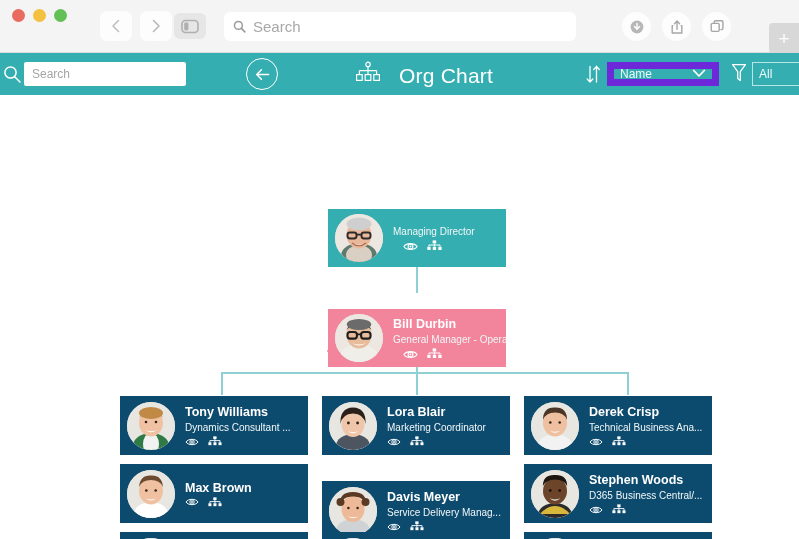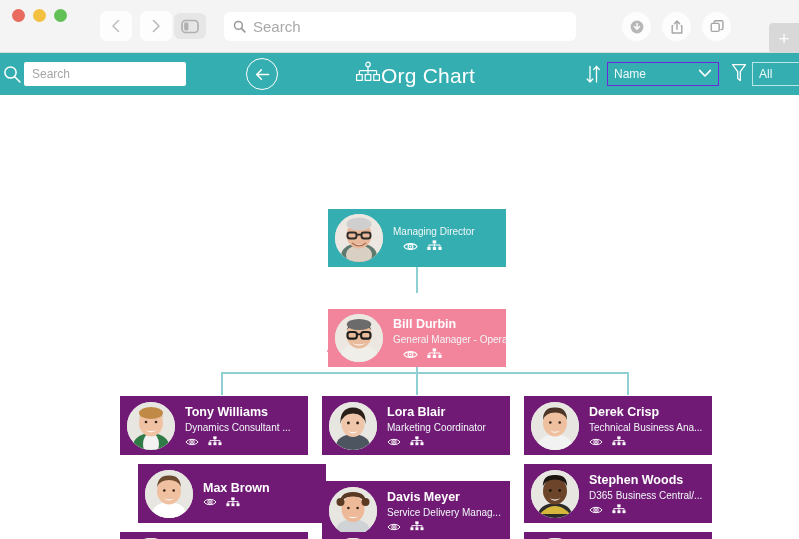--- a/index.html
+++ b/index.html
@@ -91,35 +91,35 @@
   .back-circle {
     position: absolute; left: 246px; top: 5px;
     width: 32px; height: 32px;
     border: 1.5px solid #ffffff; border-radius: 50%;
     display: flex; align-items: center; justify-content: center;
     color: #ffffff;
   }
 
   .title-group {
     position: absolute; left: 355px; top: 8px;
-    display: flex; align-items: center; gap: 0;
+    display: flex; align-items: center; gap: 18px;
   }
   .title-group .org-icon { color: #ffffff; display: block; }
   .app-title {
     color: #ffffff; font-size: 21px; font-weight: 400;
     letter-spacing: .2px;
     font-family: "Liberation Sans", sans-serif;
   }
 
   .sort-icon { position: absolute; left: 585px; top: 10px; color: #ffffff; }
   .name-select {
     position: absolute; left: 607px; top: 9px;
     width: 112px; height: 24px;
     background: transparent;
-    border: 1px solid #6d28d9;
+    border: 7px solid #6d28d9;
     color: #ffffff; font-size: 12px;
     padding: 0 6px;
     display: flex; align-items: center; justify-content: space-between;
   }
   .name-select .lbl { color: #eef9f9; }
   .chev { color: #ffffff; }
 
   .filter-icon { position: absolute; left: 731px; top: 9px; color: #ffffff; }
 
   .all-select {
@@ -145,21 +145,21 @@
 
   .node {
     position: absolute;
     width: 188px; height: 59px;
     display: flex; align-items: center;
     padding-left: 7px;
     overflow: hidden;
   }
   .node.root   { background: #35aeb1; }
   .node.alert  { background: #f2849c; }
-  .node.team   { background: #701a75; justify-content: space-between; }
+  .node.team   { background: #0c4a6e; justify-content: space-between; }
 
   .node.root  { width: 178px; height: 58px; }
   .node.alert { width: 178px; height: 58px; }
 
   .avatar {
     width: 48px; height: 48px; min-width: 48px;
     border-radius: 50%;
     overflow: hidden;
     background: #e3e3e3;
     position: relative;
@@ -505,21 +505,21 @@
             <path d="M7.4 3.4 V5 M1.9 5 H13 M1.9 5 V6.6 M7.4 5 V6.6 M13 5 V6.6" stroke="#ffffff" stroke-width="1" fill="none"></path>
             <rect x="0.3" y="6.8" width="3.3" height="3.2" fill="#ffffff"></rect>
             <rect x="5.8" y="6.8" width="3.3" height="3.2" fill="#ffffff"></rect>
             <rect x="11.3" y="6.8" width="3.3" height="3.2" fill="#ffffff"></rect>
           </svg>
         </span>
       </div>
     </div>
   </div>
 
-  <div class="node team" style="left:120px; top:369px;margin-left:18px;">
+  <div class="node team" style="left:120px; top:369px;">
     <div class="avatar">
       <svg viewBox="0 0 48 48" aria-hidden="true">
         <rect width="48" height="48" fill="#e8e6e1"></rect>
         <ellipse cx="24" cy="44" rx="17" ry="12" fill="#ffffff"></ellipse>
         <ellipse cx="24" cy="21" rx="12" ry="13.5" fill="#f0c1a0"></ellipse>
         <path d="M12 17 Q13 5 24 5.5 Q35 5 36 17 Q33 10 24 10 Q15 10 12 17Z" fill="#6b4a30"></path>
         <circle cx="19.3" cy="20.5" r="1.3" fill="#33241a"></circle>
         <circle cx="28.7" cy="20.5" r="1.3" fill="#33241a"></circle>
         <path d="M18.8 28.5 Q24 32.5 29.2 28.5 Q24 30.5 18.8 28.5Z" fill="#ffffff"></path>
       </svg>

